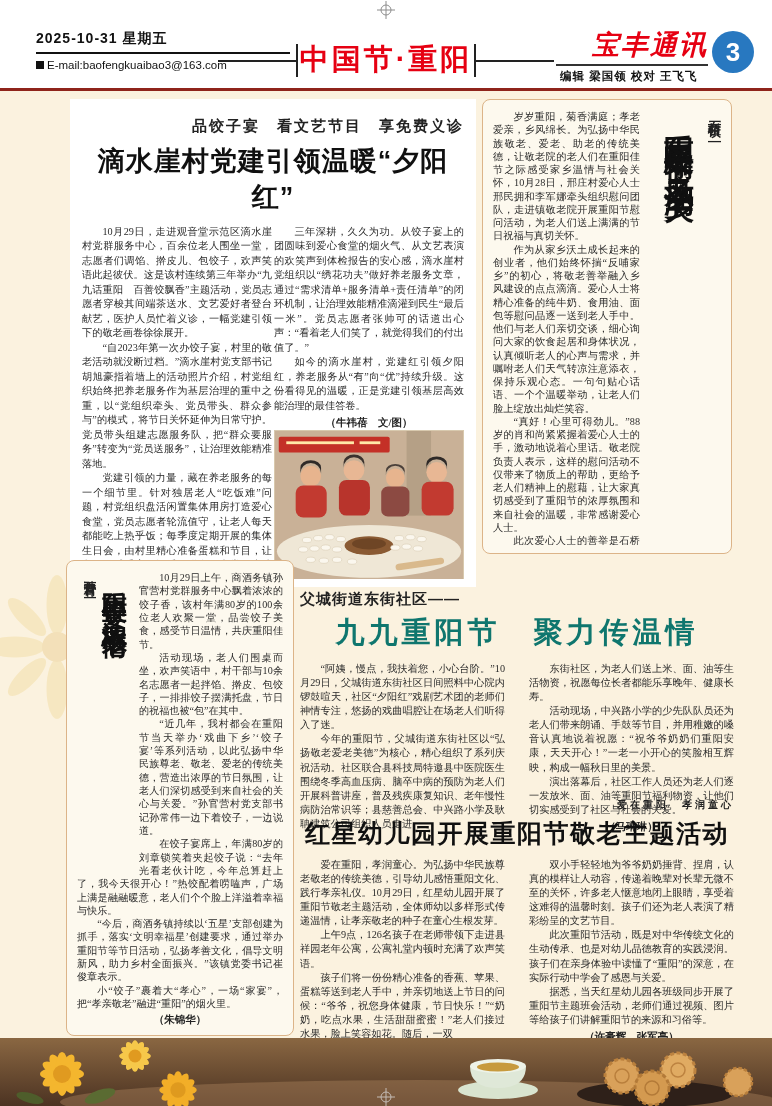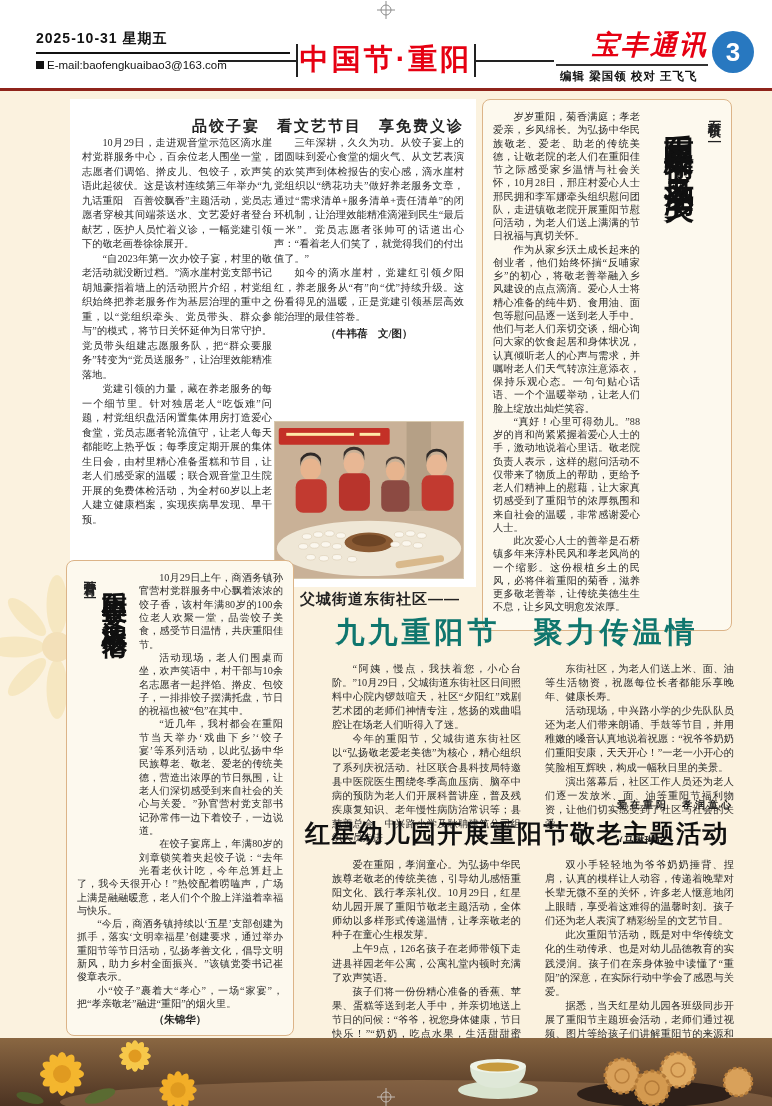--- a/index.html
+++ b/index.html
@@ -39,21 +39,21 @@
   .am-title { text-align:center; font-size:27px; font-weight:bold; letter-spacing:1px; margin:7px 0 10px; color:#101010; }
   .am-cols { display:flex; gap:2px; flex:1; overflow:hidden; }
   .am-col { flex:1; overflow:hidden; display:flex; flex-direction:column; }
   .bodytext p { font-size:10.2px; line-height:1.42; text-align:justify; text-indent:2em; color:#2a2a2a; font-family:"Liberation Serif","DejaVu Serif",serif; }
   .byline { font-size:10.5px; font-weight:bold; text-align:center; margin-top:3px; font-family:"Liberation Serif","DejaVu Serif",serif; }
   .am-photo { margin-top:auto; width:100%; height:158px; border:1px solid #d8c9ae; }
   .am-photo svg { display:block; width:100%; height:100%; }
 
   
   .box { border:1.5px solid #dcb488; border-radius:8px; background:#fdf9ee; position:absolute; }
-  .article-shiqiao { left:482px; top:99px; width:250px; height:532px; padding:10px 8px 8px 10px; display:flex; gap:7px; overflow:hidden; }
+  .article-shiqiao { left:482px; top:99px; width:250px; height:455px; padding:10px 8px 8px 10px; display:flex; gap:7px; overflow:hidden; }
   .sq-body { flex:1; overflow:hidden; }
   .sq-body p { font-size:10.2px; line-height:1.3; }
   .vtitle { writing-mode:vertical-rl; text-orientation:upright; }
   .sq-title { width:76px; height:100%; }
   .sq-loc { font-size:13px; font-weight:bold; margin-left:6px; letter-spacing:2px; }
   .sq-big { font-size:30px; font-weight:bold; letter-spacing:4px; font-family:"Liberation Serif","DejaVu Serif",serif; color:#101010; }
   .sq-big .part2 { padding-top:22px; }
 
   
   .article-sun { left:66px; top:560px; width:228px; height:476px; padding:10px 10px 6px; overflow:hidden; }
@@ -62,21 +62,21 @@
   .sg-big .part2 { padding-top:16px; }
   .sg-loc { font-size:12px; font-weight:bold; letter-spacing:1px; margin-left:4px; }
   .sg-body { height:100%; overflow:hidden; }
   .sg-body p { font-size:10.1px; line-height:1.32; }
   .sg-byline { text-align:center; }
 
   
   .article-dong { position:absolute; left:300px; top:590px; width:434px; height:252px; overflow:hidden; }
   .dj-kicker { font-size:15px; font-weight:bold; letter-spacing:1px; }
   .dj-title { text-align:center; font-size:29px; font-weight:bold; letter-spacing:4px; margin:4px 0 9px; color:#0f766e; }
-  .cols2 { display:flex; gap:24px;margin-left:32px; }
+  .cols2 { display:flex; gap:24px; }
   .cols2 .c { flex:1; overflow:hidden; }
   .cols2 p { font-size:10.2px; line-height:1.38; }
 
   .article-hong { position:absolute; left:300px; top:798px; width:434px; height:240px; overflow:hidden; }
   .hx-kicker { text-align:right; font-size:10px; font-weight:bold; letter-spacing:3px; font-family:"Liberation Serif","DejaVu Serif",serif; }
   .hx-title { text-align:center; font-size:25px; font-weight:bold; letter-spacing:1.5px; margin:5px 0 8px; color:#101010; }
 
   
   .bottom-strip { position:absolute; left:0; top:1038px; width:772px; height:68px; }
   .bottom-strip svg { display:block; }
@@ -142,20 +142,21 @@
       <ellipse cx="70" cy="30" rx="6" ry="17" transform="rotate(45 70 30)"></ellipse>
       <ellipse cx="30" cy="70" rx="6" ry="17" transform="rotate(45 30 70)"></ellipse>
       <ellipse cx="70" cy="70" rx="6" ry="17" transform="rotate(-45 70 70)"></ellipse>
     </g>
     <circle cx="50" cy="50" r="10" fill="#d8a435"></circle>
   </svg>
 </div>
 
 <div class="article-main">
   <div class="am-kicker">品饺子宴　看文艺节目　享免费义诊</div>
+  <div class="am-title">滴水崖村党建引领温暖“夕阳红”</div>
   <div class="am-cols">
     <div class="am-col bodytext">
       <p>10月29日，走进观音堂示范区滴水崖村党群服务中心，百余位老人围坐一堂，志愿者们调馅、擀皮儿、包饺子，欢声笑语此起彼伏。这是该村连续第三年举办“九九话重阳　百善饺飘香”主题活动，党员志愿者穿梭其间端茶送水、文艺爱好者登台献艺，医护人员忙着义诊，一幅党建引领下的敬老画卷徐徐展开。</p>
       <p>“自2023年第一次办饺子宴，村里的敬老活动就没断过档。”滴水崖村党支部书记胡旭豪指着墙上的活动照片介绍，村党组织始终把养老服务作为基层治理的重中之重，以“党组织牵头、党员带头、群众参与”的模式，将节日关怀延伸为日常守护。党员带头组建志愿服务队，把“群众要服务”转变为“党员送服务”，让治理效能精准落地。</p>
       <p>党建引领的力量，藏在养老服务的每一个细节里。针对独居老人“吃饭难”问题，村党组织盘活闲置集体用房打造爱心食堂，党员志愿者轮流值守，让老人每天都能吃上热乎饭；每季度定期开展的集体生日会，由村里精心准备蛋糕和节目，让老人们感受家的温暖；联合观音堂卫生院开展的免费体检活动，为全村60岁以上老人建立健康档案，实现疾病早发现、早干预。</p>
 
     </div>
     <div class="am-col bodytext">
       <p>三年深耕，久久为功。从饺子宴上的团圆味到爱心食堂的烟火气、从文艺表演的欢笑声到体检报告的安心感，滴水崖村党组织以“绣花功夫”做好养老服务文章，通过“需求清单+服务清单+责任清单”的闭环机制，让治理效能精准滴灌到民生“最后一米”。党员志愿者张帅可的话道出心声：“看着老人们笑了，就觉得我们的付出值了。”</p>
       <p>如今的滴水崖村，党建红引领夕阳红，养老服务从“有”向“优”持续升级。这份看得见的温暖，正是党建引领基层高效能治理的最佳答卷。</p>

